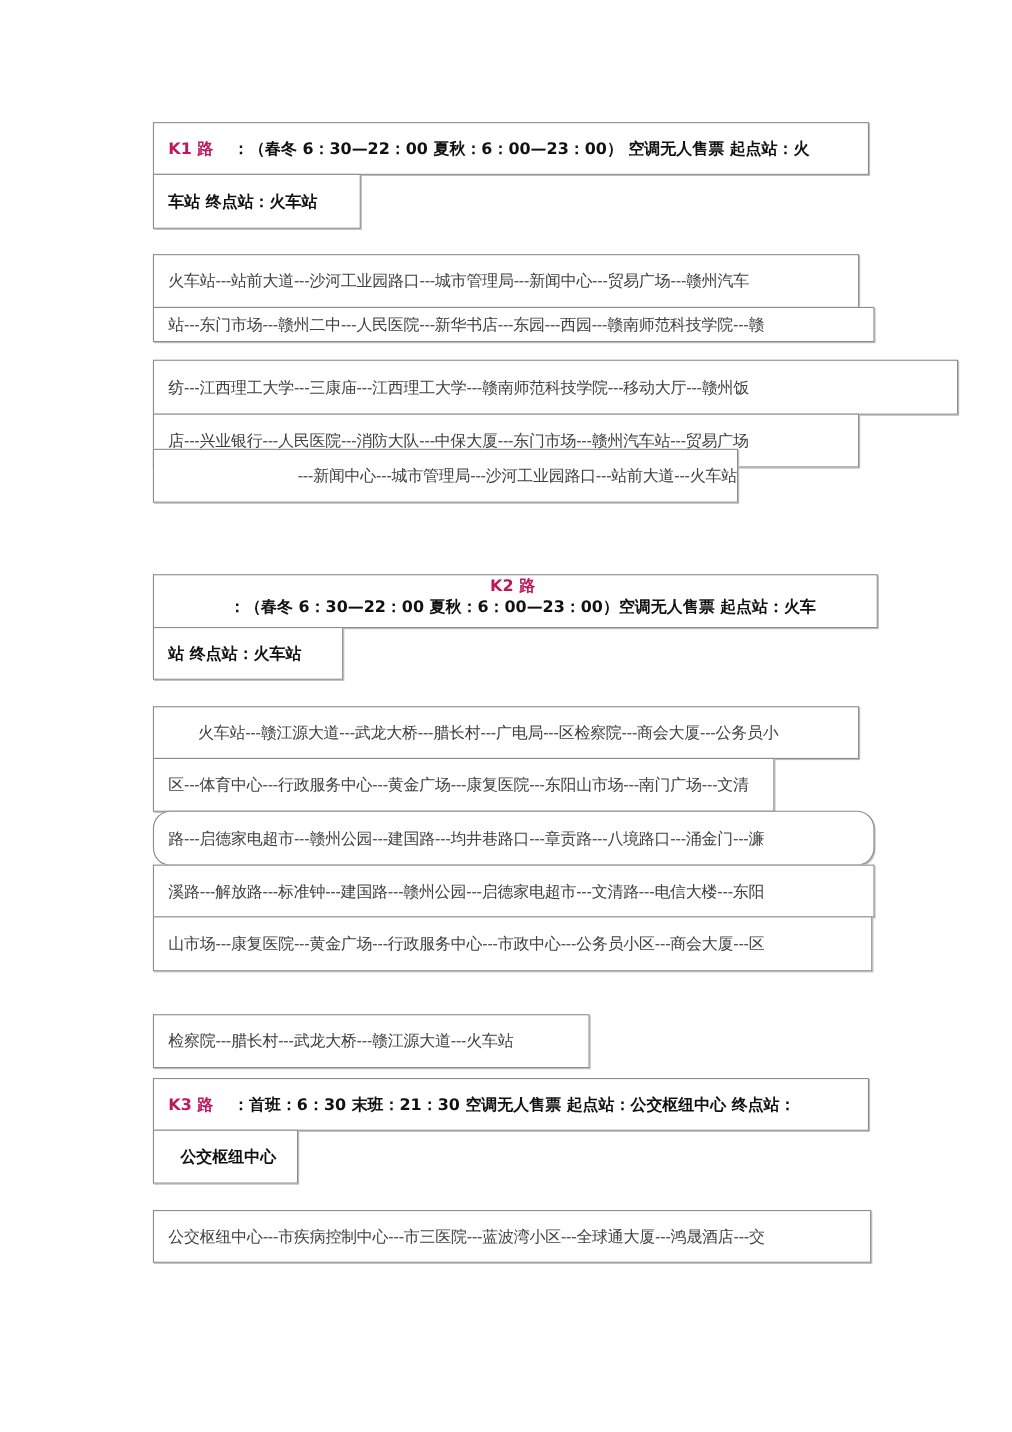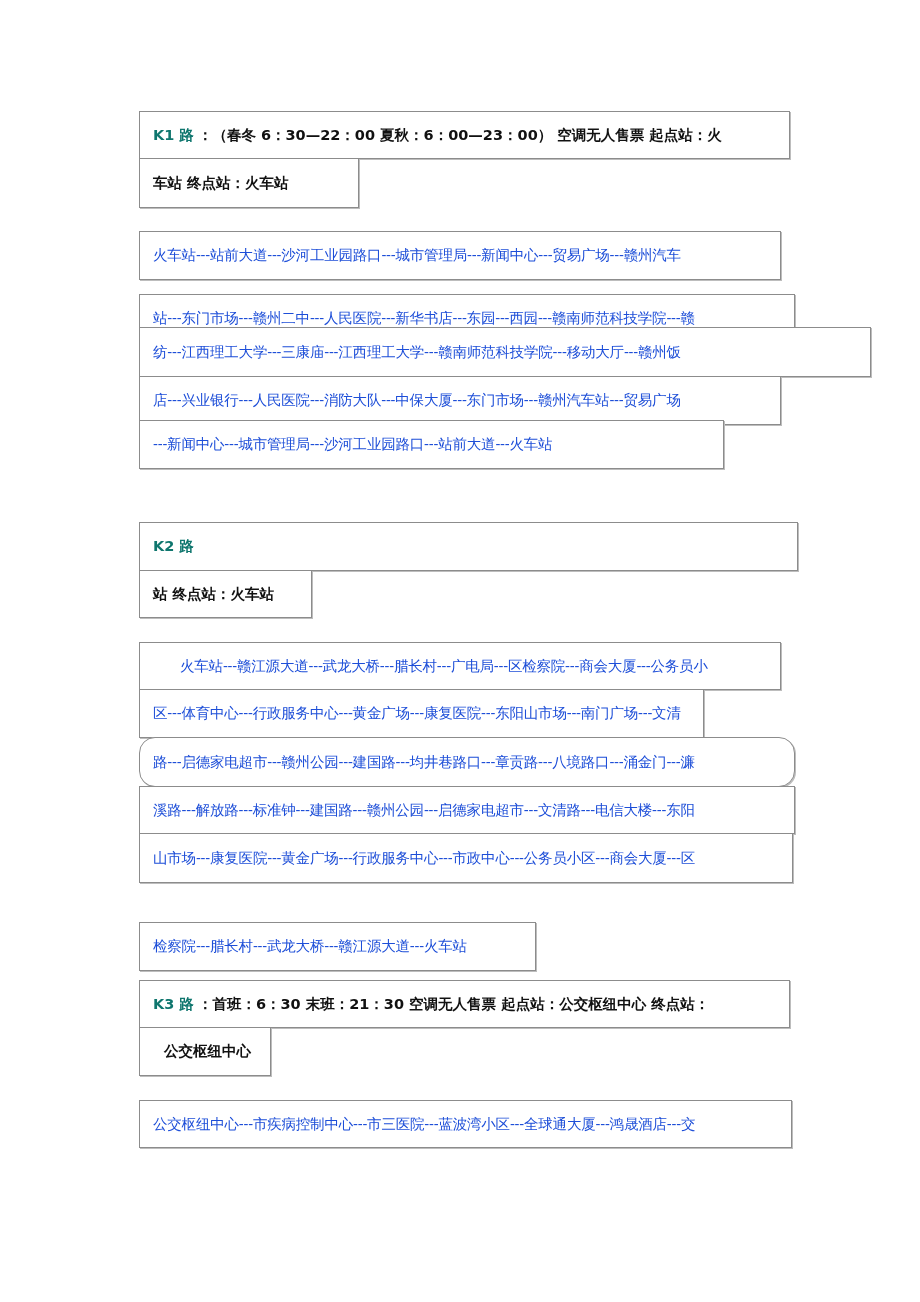--- a/index.html
+++ b/index.html
@@ -27,60 +27,61 @@
       white-space: nowrap;
       overflow: hidden;
     }
     .hdr {
       font-family: "DejaVu Sans", "Liberation Sans", sans-serif;
       font-weight: bold;
       font-size: 14.5px;
       letter-spacing: 0px;
     }
     .hdr .route {
-      color: #0f766e;
-      margin-right: 4px;
+      color: #be185d;
+      margin-right: 18px;
     }
     .stops {
       font-family: "DejaVu Serif", "Liberation Serif", serif;
       font-size: 14.5px;
       font-weight: normal;
       letter-spacing: -0.2px;
-      color: #1d4ed8;
+      color: #404040;
     }
   </style>
 </head>
 <body>
 
 <div class="box hdr" style="left:139px; top:111px; width:651px; height:48px;">
   <span class="route">K1 路</span>
   <span>：（春冬 6：30—22：00 夏秋：6：00—23：00） 空调无人售票  起点站：火</span>
 </div>
-<div class="box hdr" style="left:139px; top:158px; width:220px; height:50px;">
+<div class="box hdr" style="left:139px; top:158px; width:189px; height:50px;">
   <span>车站  终点站：火车站</span>
 </div>
 
 <div class="box stops" style="left:139px; top:231px; width:642px; height:49px;">
   <span>火车站---站前大道---沙河工业园路口---城市管理局---新闻中心---贸易广场---赣州汽车</span>
 </div>
-<div class="box stops" style="left:139px; top:294px; width:656px; height:49px;text-align:center;">
+<div class="box stops" style="left:139px; top:279px; width:656px; height:32px;text-align:center;">
   <span>站---东门市场---赣州二中---人民医院---新华书店---东园---西园---赣南师范科技学院---赣</span>
 </div>
 <div class="box stops" style="left:139px; top:327px; width:732px; height:50px;">
   <span>纺---江西理工大学---三康庙---江西理工大学---赣南师范科技学院---移动大厅---赣州饭</span>
 </div>
 <div class="box stops" style="left:139px; top:376px; width:642px; height:49px;">
   <span>店---兴业银行---人民医院---消防大队---中保大厦---东门市场---赣州汽车站---贸易广场</span>
 </div>
-<div class="box stops" style="left:139px; top:420px; width:585px; height:49px;">
+<div class="box stops" style="left:139px; top:408px; width:532px; height:49px;justify-content:flex-end;">
   <span>---新闻中心---城市管理局---沙河工业园路口---站前大道---火车站</span>
 </div>
 
-<div class="box hdr" style="left:139px; top:522px; width:659px; height:49px;">
+<div class="box hdr" style="left:139px; top:522px; width:659px; height:49px;flex-direction:column;">
   <span class="route">K2 路</span>
+  <span>：（春冬 6：30—22：00 夏秋：6：00—23：00）空调无人售票  起点站：火车</span>
 </div>
 <div class="box hdr" style="left:139px; top:570px; width:173px; height:48px;">
   <span>站  终点站：火车站</span>
 </div>
 
 <div class="box stops" style="left:139px; top:642px; width:642px; height:48px;padding-left:40px;">
   <span>火车站---赣江源大道---武龙大桥---腊长村---广电局---区检察院---商会大厦---公务员小</span>
 </div>
 <div class="box stops" style="left:139px; top:689px; width:565px; height:49px;">
   <span>区---体育中心---行政服务中心---黄金广场---康复医院---东阳山市场---南门广场---文清</span>

